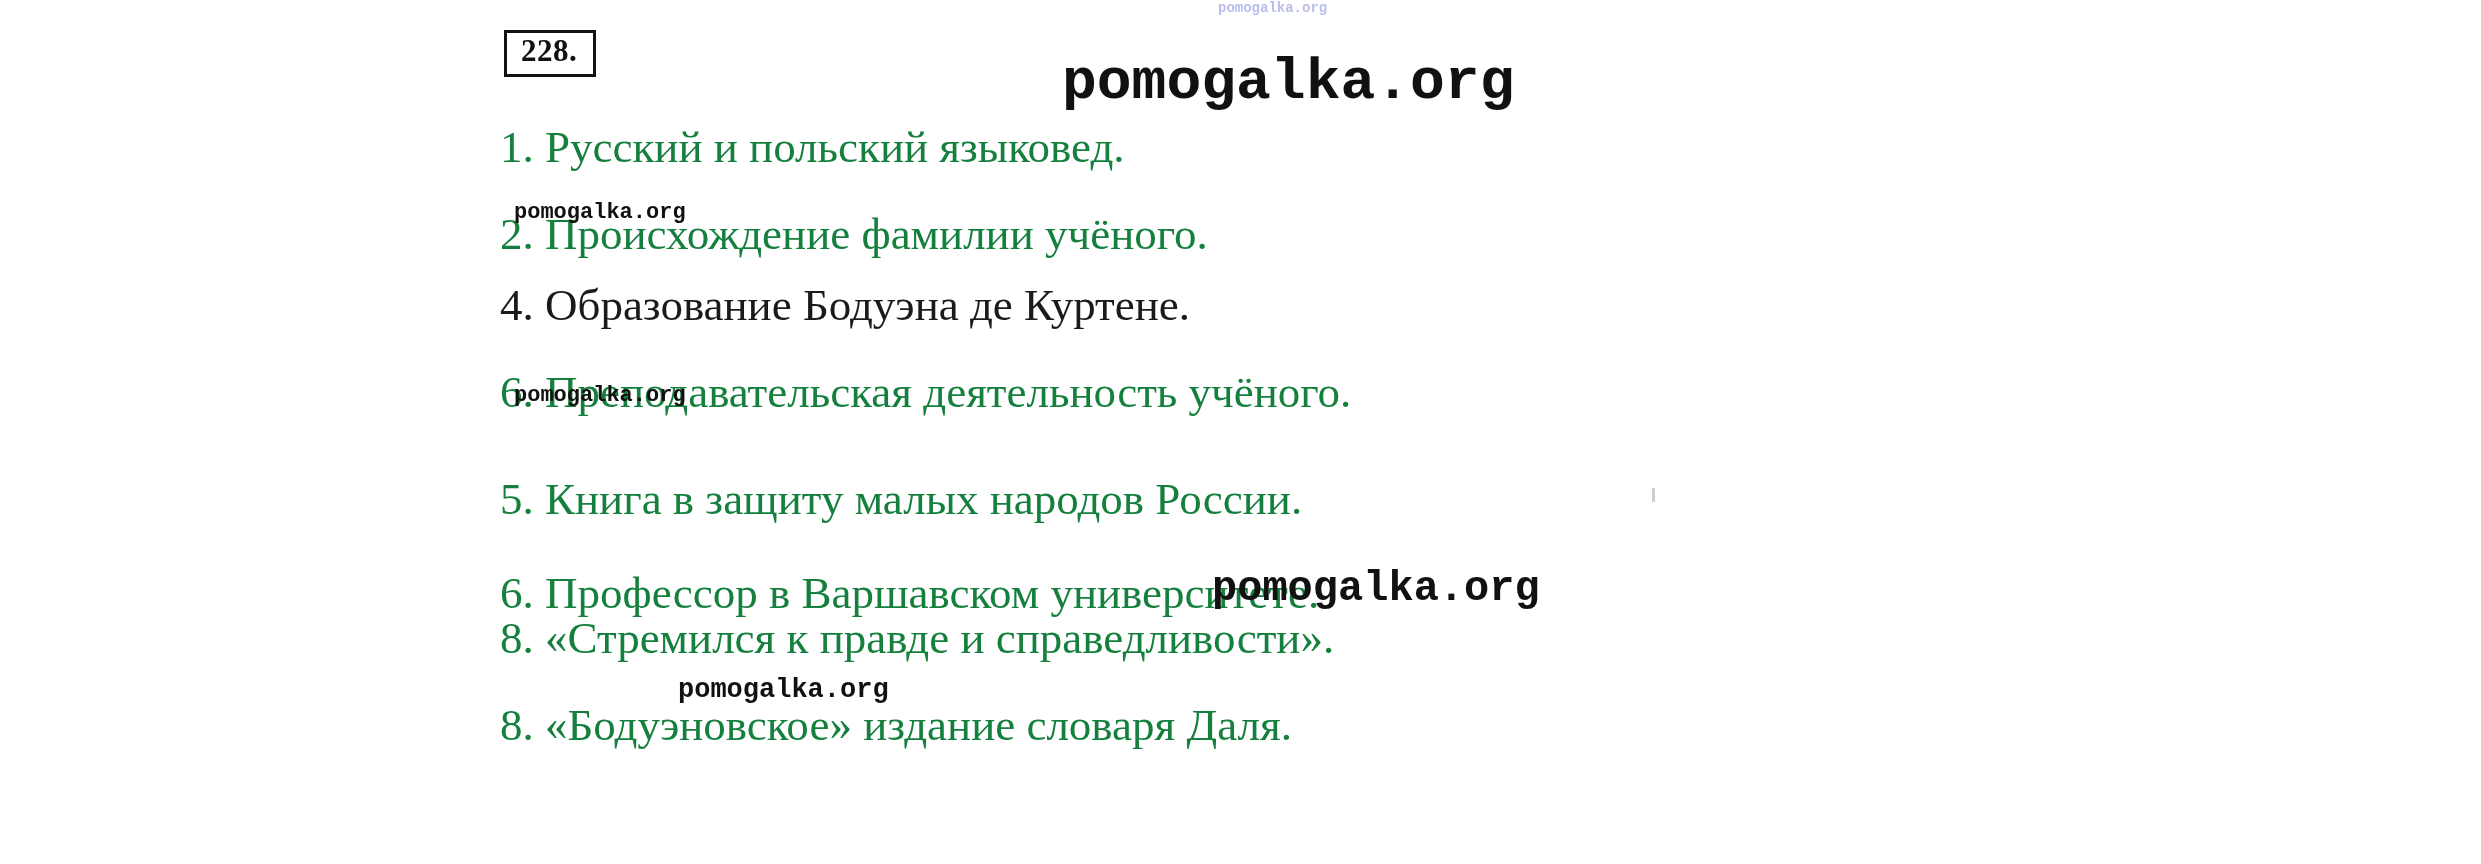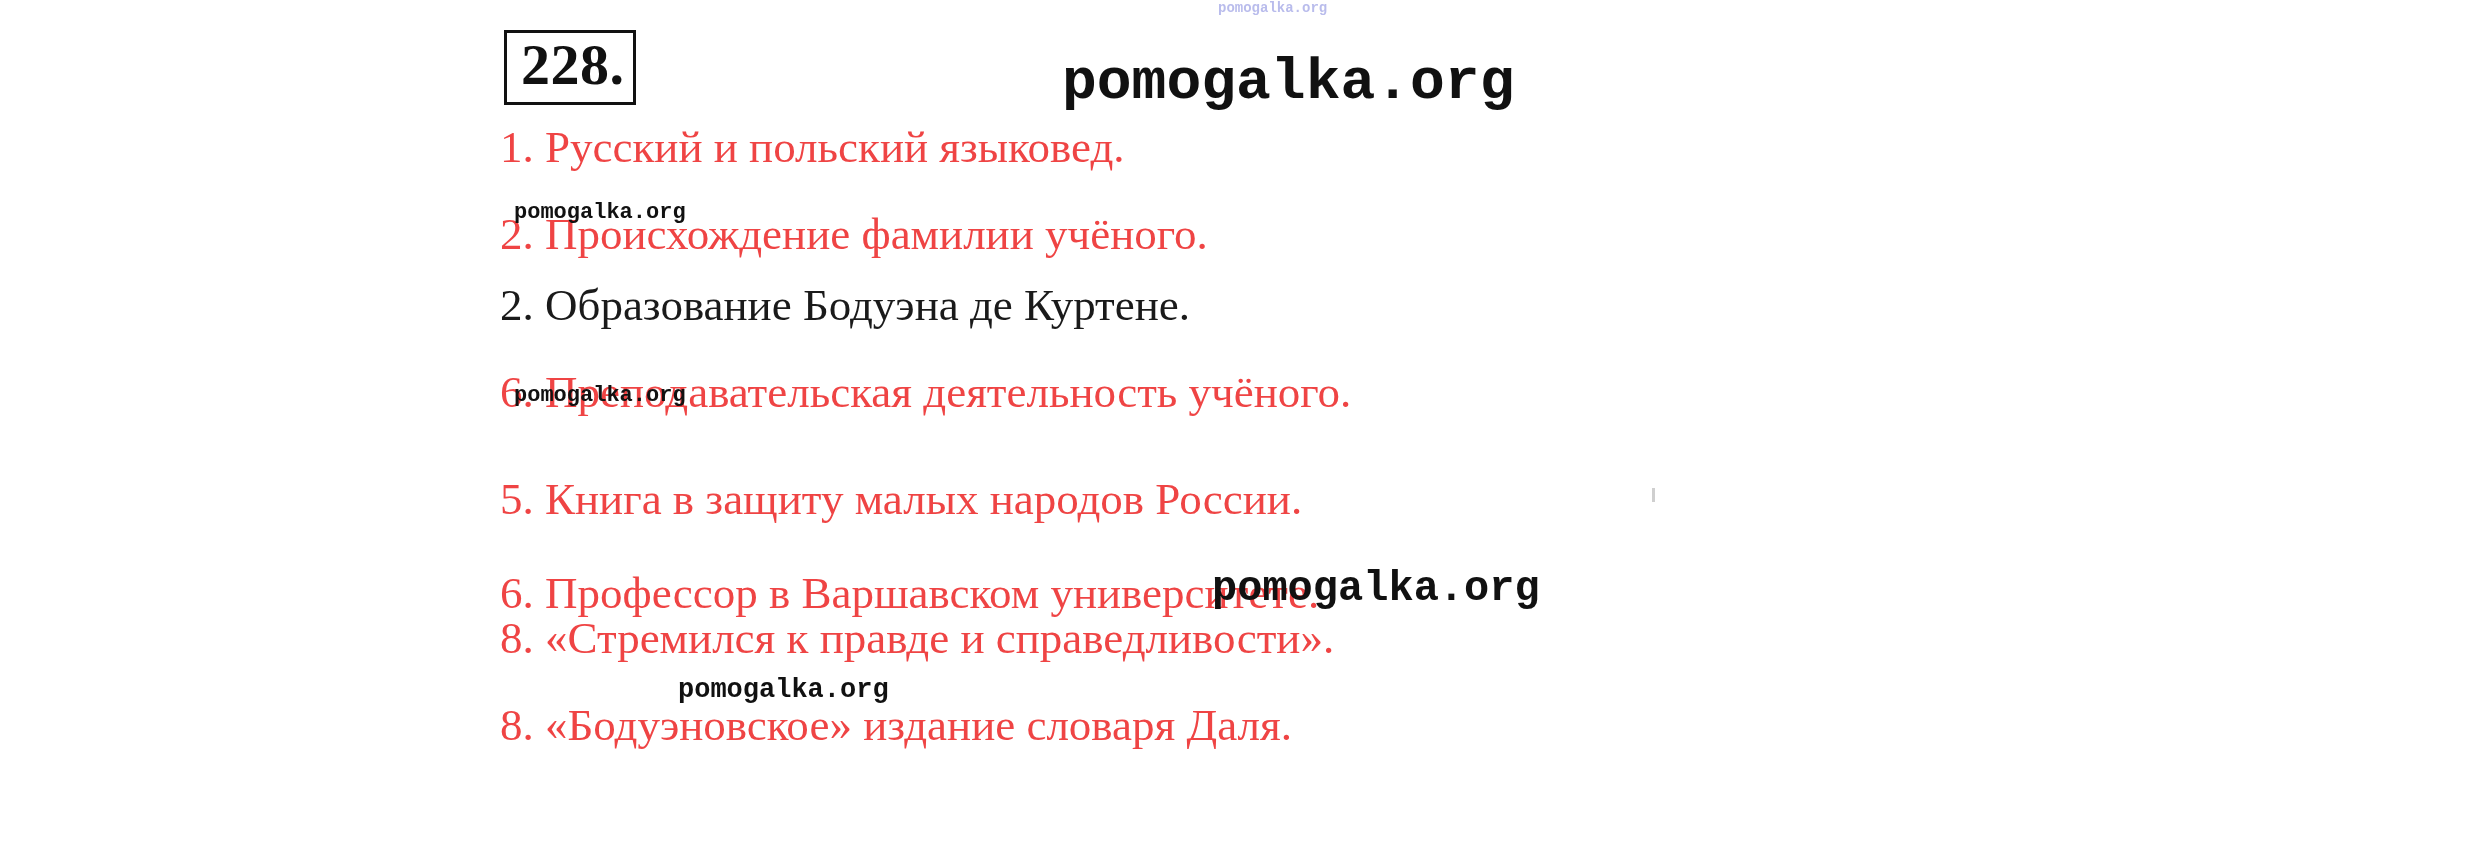--- a/index.html
+++ b/index.html
@@ -23,40 +23,40 @@
     height: 864px;
     background: #ffffff;
   }
 
   
   .ex-number {
     position: absolute;
     left: 504px;
     top: 30px;
     border: 3px solid #111111;
-    padding: 2px 8px 6px 14px;
+    padding: 2px 16px 6px 14px;
     font-family: "Liberation Serif", serif;
-    font-size: 58px;
+    font-size: 31px;
     font-weight: bold;
     color: #111111;
     line-height: 1.05;
     letter-spacing: 0.5px;
   }
 
   
   .answer-list {
     position: absolute;
     left: 500px;
     top: 125px;
     width: 1500px;
   }
   .answer-line {
     font-family: "Liberation Serif", serif;
     font-size: 45px;
-    color: #ef4444;
+    color: #15803d;
     line-height: 1.0;
     white-space: nowrap;
   }
   .answer-line.l1 { margin-bottom: 42px; }
   .answer-line.l2 { margin-bottom: 26px; }
   .answer-line.l3 { margin-bottom: 42px; }
   .answer-line.l4 { margin-bottom: 62px; }
   .answer-line.l5 { margin-bottom: 49px; }
   .answer-line.l6 { }
   .answer-line.l7 { margin-bottom: 42px; }
@@ -122,21 +122,21 @@
 </head>
 <body>
 
 <div class="page">
 
   <div class="ex-number">228.</div>
 
   <div class="answer-list">
     <div class="answer-line l1">1. Русский и польский языковед.</div>
     <div class="answer-line l2">2. Происхождение фамилии учёного.</div>
-    <div class="answer-line l3 faded-3">2. Образование Бодуэна де Куртене.</div>
+    <div class="answer-line l3 faded-3">4. Образование Бодуэна де Куртене.</div>
     <div class="answer-line l4 faded-4">6. Преподавательская деятельность учёного.</div>
     <div class="answer-line l5 faded-5">5. Книга в защиту малых народов России.</div>
     <div class="answer-line l6">6. Профессор в Варшавском университете.</div>
     <div class="answer-line l7">8. «Стремился к правде и справедливости».</div>
     <div class="answer-line l8">8. «Бодуэновское» издание словаря Даля.</div>
   </div>
 
   <div class="wm wm-top">pomogalka.org</div>
   <div class="wm wm-big-1">pomogalka.org</div>
   <div class="wm wm-small-1">pomogalka.org</div>

